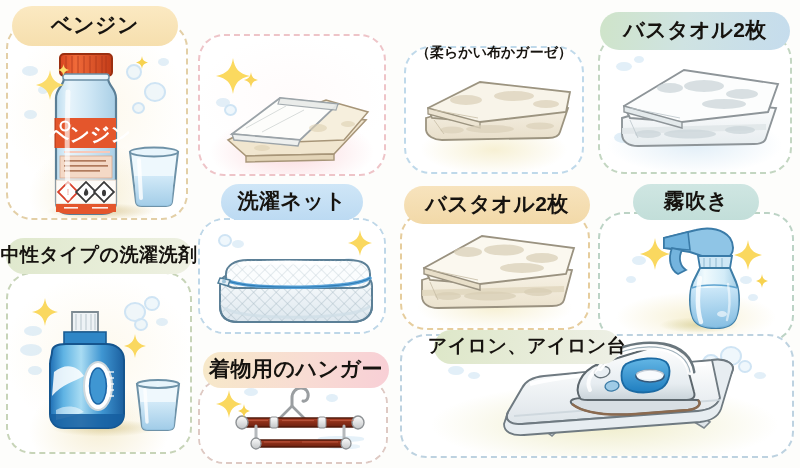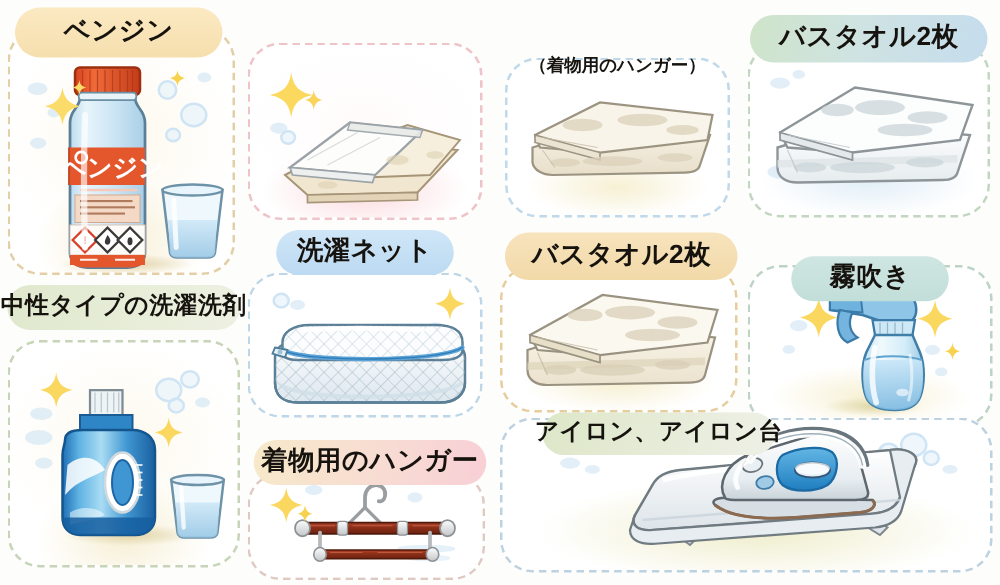--- a/index.html
+++ b/index.html
@@ -63,21 +63,21 @@
     text-align: center;
   }
 
   
   .th-cream  { background: linear-gradient(180deg,#fbe9c2 0%,#f6dfae 100%); }
   .th-pink   { background: linear-gradient(180deg,#fcd3d6 0%,#f9c3c8 100%); }
   .th-blue   { background: linear-gradient(180deg,#cfe6f7 0%,#bcdaf2 100%); }
   .th-gb     { background: linear-gradient(100deg,#cfe4c9 0%,#cfe3e2 45%,#c5dced 100%); }
   .th-green  { background: linear-gradient(100deg,#dfe8cd 0%,#e8eed9 60%,#eef0e2 100%); }
   .th-tan    { background: linear-gradient(180deg,#f7e3bd 0%,#f2d9a8 100%); }
-  .th-mint   { background: linear-gradient(180deg,#cfe6e2 0%,#c2ded9 100%); margin-top: 21px; }
+  .th-mint   { background: linear-gradient(180deg,#cfe6e2 0%,#c2ded9 100%); }
   .th-cpink  { background: linear-gradient(100deg,#f7e9c9 0%,#f8dcd3 55%,#f8cfd6 100%); }
   .th-gsoft  { background: linear-gradient(100deg,#dde7c8 0%,#e7ecd9 55%,#eef0e6 100%); }
 
   
   .wash { position: absolute; inset: 0; z-index: 0; }
   .w-cream { background:
       radial-gradient(ellipse 55% 38% at 50% 88%, rgba(240,226,180,.55) 0%, rgba(240,226,180,0) 70%),
       radial-gradient(ellipse 70% 60% at 50% 45%, rgba(253,248,235,.9) 0%, rgba(255,255,255,0) 75%); }
   .w-pink { background:
       radial-gradient(ellipse 62% 36% at 50% 84%, rgba(249,198,204,.65) 0%, rgba(249,198,204,0) 72%),
@@ -285,21 +285,21 @@
         <ellipse cx="122" cy="52" rx="14" ry="3.5"></ellipse>
         <ellipse cx="34" cy="56" rx="12" ry="3.5"></ellipse>
       </g>
       <g stroke="#c9bfa7" stroke-width="1" fill="none" opacity=".8">
         <path d="M16 36 L60 44"></path>
         <path d="M16 46 L26 60"></path>
       </g>
     </svg>
   </div>
 
-  <div class="sub" style="left:404px; top:44px; width:180px;">（着物用のハンガー）</div>
+  <div class="sub" style="left:404px; top:44px; width:180px;">（柔らかい布かガーゼ）</div>
 
   <div class="card" style="left:598px; top:34px; width:194px; height:140px; border-color:#c3d6c1;">
     <div class="wash w-ice"></div>
 
     <div class="blob sm" style="left:16px; top:26px; width:16px; height:9px;"></div>
     <div class="blob sm" style="left:34px; top:20px; width:10px; height:7px;"></div>
     <div class="blob sm" style="left:14px; top:96px; width:22px; height:11px;"></div>
     <div class="blob sm" style="left:152px; top:46px; width:14px; height:8px;"></div>
 
     <svg class="ill" style="left:16px; top:26px;" width="166" height="96" viewBox="0 0 166 96">
@@ -406,21 +406,21 @@
             <stop offset="100%" stop-color="#9ac8e6"></stop>
         </linearGradient>
       </defs>
       <path d="M3 6 L45 6 L40 48 C39.6 51 37 52 34 52 L14 52 C11 52 8.4 51 8 48 Z" fill="#eff8fd" stroke="#6e92a8" stroke-width="2"></path>
       <path d="M6.4 24 L41.6 24 L40 48 C39.6 51 37 52 34 52 L14 52 C11 52 8.4 51 8 48 Z" fill="url(#cupw2)" opacity=".92"></path>
       <ellipse cx="24" cy="6" rx="21" ry="4" fill="#e8f5fc" stroke="#6e92a8" stroke-width="2"></ellipse>
       <path d="M11 12 L13 44" stroke="#ffffff" stroke-width="3.4" opacity=".8" stroke-linecap="round"></path>
     </svg>
   </div>
 
-  <div class="pill th-green" style="left:6px; top:228px; width:186px; height:36px;">
+  <div class="pill th-green" style="left:6px; top:238px; width:186px; height:36px;">
     <span class="pill-text" style="font-size:19px;">中性タイプの洗濯洗剤</span>
   </div>
 
   <div class="card" style="left:198px; top:218px; width:188px; height:116px; border-color:#bed7e8;">
     <div class="wash w-plain"></div>
 
     <div class="bubble" style="left:18px; top:14px; width:14px; height:13px;"></div>
     <div class="blob sm" style="left:32px; top:20px; width:12px; height:8px;"></div>
     <svg class="spark" style="left:148px; top:10px;" width="24" height="26" viewBox="0 0 24 26">
       <path d="M12 0 C13.2 8 16.1 11 24 13 C16.1 15 13.2 18 12 26 C10.8 18 7.9 15 0 13 C7.9 11 10.8 8 12 0 Z" fill="#fad85f"></path>

